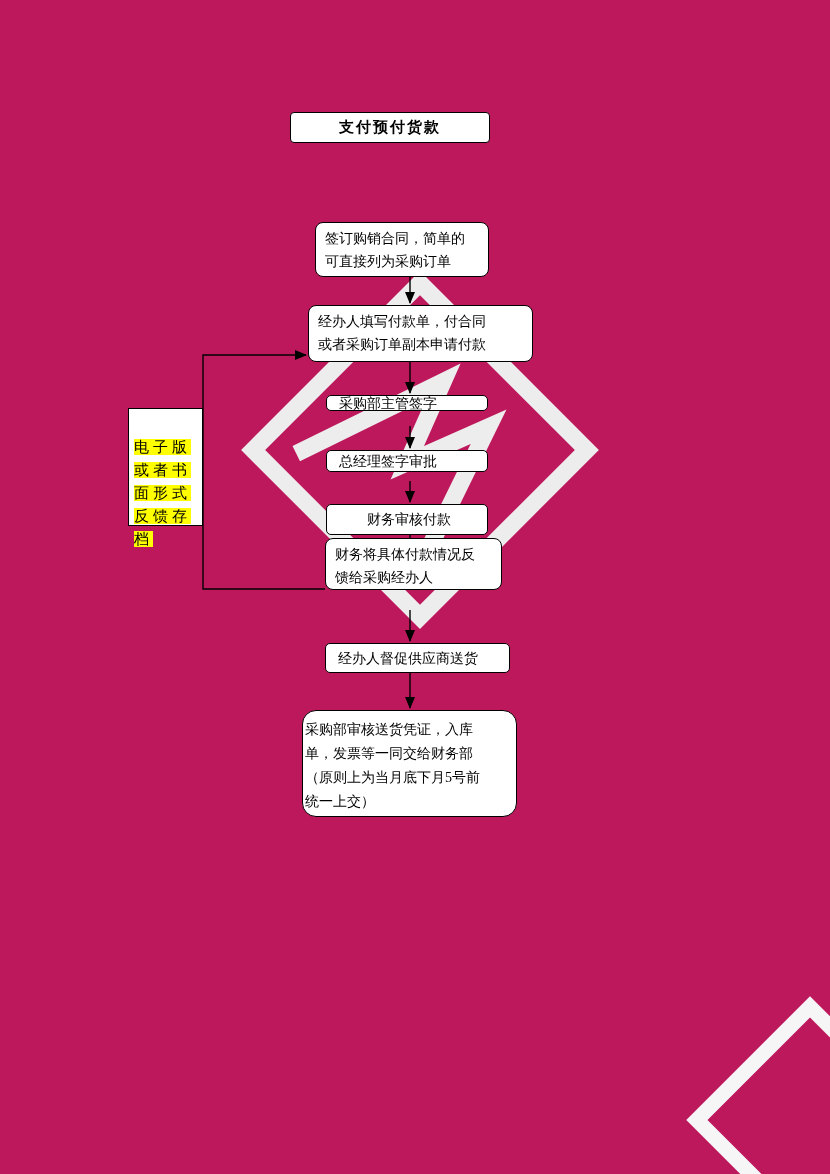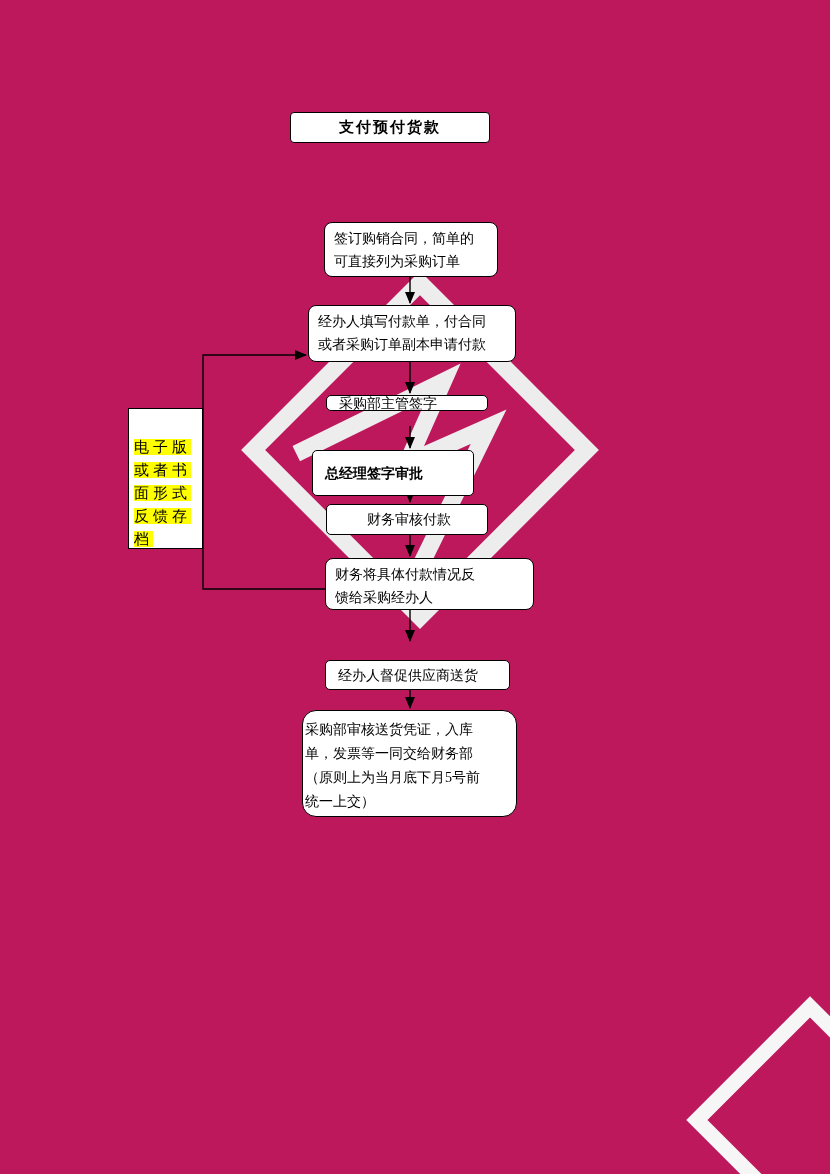--- a/index.html
+++ b/index.html
@@ -35,31 +35,31 @@
     padding-left: 12px;
     border-radius: 5px;
   }
   .multi { padding: 4px 9px; }
   .title-box {
     left: 290px; top: 112px; width: 200px; height: 31px;
     border-radius: 4px;
     display: flex; align-items: center; justify-content: center;
     font-weight: bold; font-size: 15px; letter-spacing: 2px;
   }
-  .b1 { left: 324px; top: 222px; width: 174px; height: 55px; }
-  .b2 { left: 308px; top: 305px; width: 208px; height: 57px; }
+  .b1 { left: 315px; top: 222px; width: 174px; height: 55px; }
+  .b2 { left: 308px; top: 305px; width: 225px; height: 57px; }
   .b3 { left: 326px; top: 395px; width: 162px; height: 16px; }
-  .b4 { left: 312px; top: 450px; width: 162px; height: 46px; font-weight: bold; }
+  .b4 { left: 326px; top: 450px; width: 162px; height: 22px; }
   .b5 { left: 326px; top: 504px; width: 162px; height: 31px; padding-left: 40px; }
-  .b6 { left: 325px; top: 558px; width: 209px; height: 52px; }
-  .b7 { left: 325px; top: 660px; width: 185px; height: 30px; }
+  .b6 { left: 325px; top: 538px; width: 177px; height: 52px; }
+  .b7 { left: 325px; top: 643px; width: 185px; height: 30px; }
   .b8 { left: 302px; top: 710px; width: 215px; height: 107px;
         border-radius: 14px; padding: 7px 2px; line-height: 24px; }
   .note-box {
-    left: 128px; top: 408px; width: 75px; height: 141px;
+    left: 128px; top: 408px; width: 75px; height: 118px;
     border: 1.4px solid #000000; border-radius: 0;
     padding: 4px 5px;
     font-size: 15px; letter-spacing: 4px; line-height: 23px;
   }
   .note-box .hl {
     background: #ffff00;
     white-space: pre-line;
   }
 </style>
 </head>

